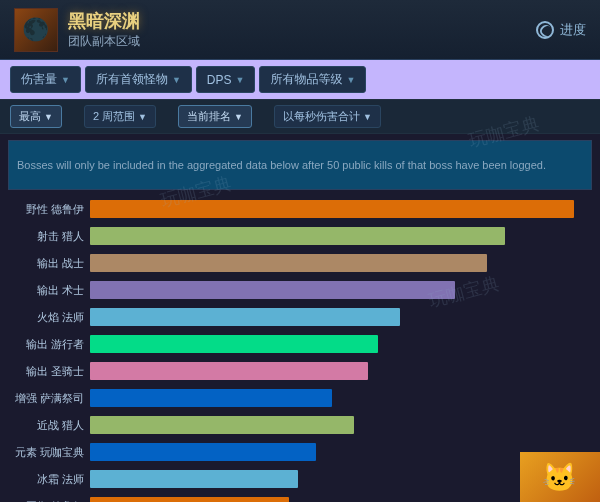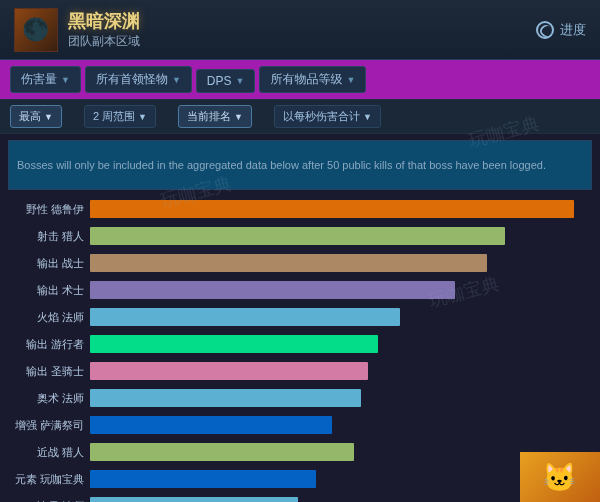--- a/index.html
+++ b/index.html
@@ -64,26 +64,25 @@
       content: '';
       position: absolute;
       top: 2px; left: 2px;
       width: 10px; height: 10px;
       border-left: 2px solid #90b8d8;
       border-top: 2px solid #90b8d8;
       border-radius: 50%;
       transform: rotate(-45deg);
     }
     .nav-bar {
-      background: #a21caf;
+      background: #c4b5fd;
       padding: 6px 10px;
       display: flex;
       gap: 4px;
       border-bottom: 1px solid #203040;
-      align-items: flex-end;
     }
     .nav-item {
       display: flex;
       align-items: center;
       gap: 4px;
       padding: 4px 10px;
       background: #1e3048;
       border: 1px solid #2a4560;
       border-radius: 3px;
       font-size: 12px;
@@ -270,26 +269,20 @@
           <div class="bar" style="width: 57.2727%; background: rgb(0, 255, 152); opacity: 0.85;"></div>
         </div>
       </div>
       <div class="chart-row">
         <div class="row-label">输出 圣骑士</div>
         <div class="bar-container">
           <div class="bar" style="width: 55.4545%; background: rgb(245, 140, 186); opacity: 0.85;"></div>
         </div>
       </div>
       <div class="chart-row">
-        <div class="row-label">奥术 法师</div>
-        <div class="bar-container">
-          <div class="bar" style="width: 54%; background: rgb(105, 204, 240); opacity: 0.85;"></div>
-        </div>
-      </div>
-      <div class="chart-row">
         <div class="row-label">增强 萨满祭司</div>
         <div class="bar-container">
           <div class="bar" style="width: 48.1818%; background: rgb(0, 112, 222); opacity: 0.85;"></div>
         </div>
       </div>
       <div class="chart-row">
         <div class="row-label">近战 猎人</div>
         <div class="bar-container">
           <div class="bar" style="width: 52.5455%; background: rgb(171, 212, 115); opacity: 0.85;"></div>
         </div>

